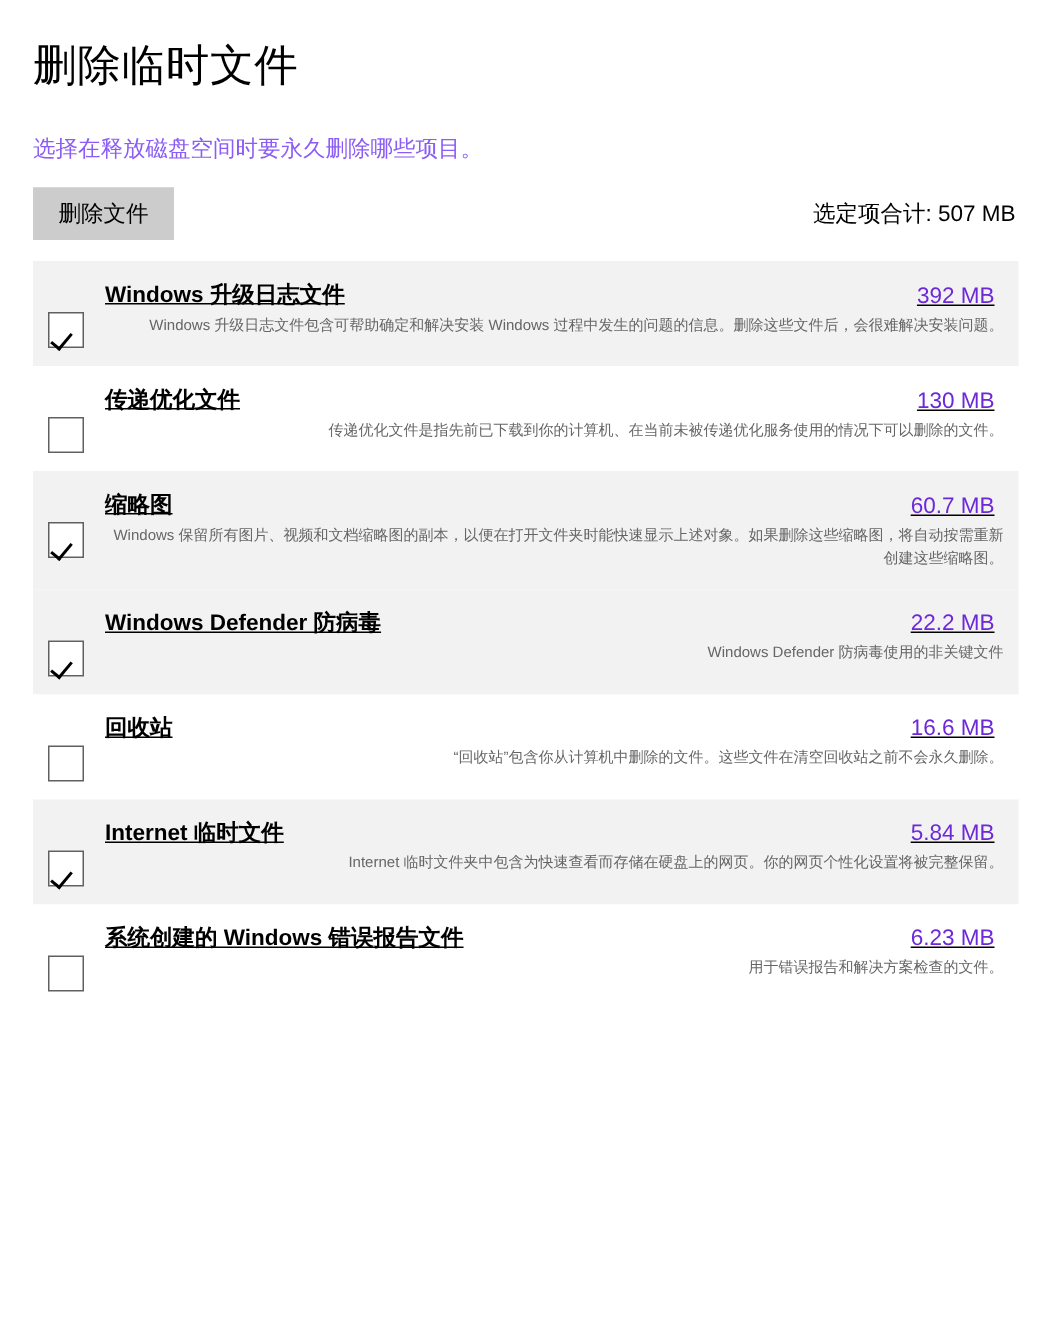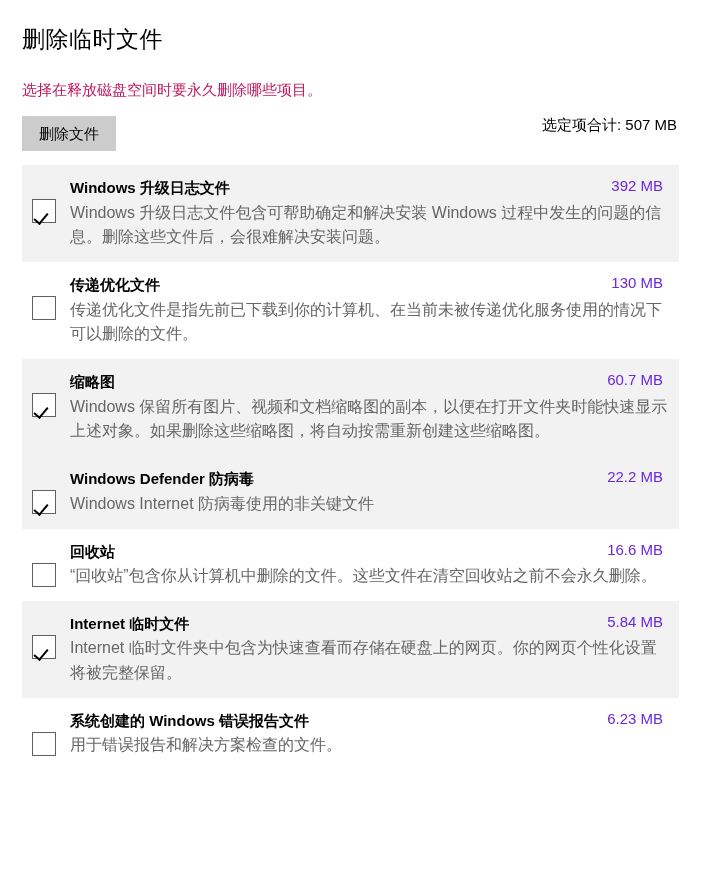--- a/index.html
+++ b/index.html
@@ -12,33 +12,34 @@
     width: 701px;
     height: 880px;
     font-family: "Liberation Sans", sans-serif;
     color: #000000;
     overflow: hidden;
   }
   .page {
     padding: 24px 22px 0 22px;
   }
   .page-title {
-    font-size: 23px;
+    font-size: 29px;
     font-weight: 400;
     color: #000;
     margin: 0 0 26px 0;
     letter-spacing: 0.5px;
   }
   .subtitle {
     font-size: 15px;
-    color: #be185d;
+    color: #8b5cf6;
     margin: 16px 0 16px 0;
   }
   .action-row {
     display: flex;
+    align-items: center;
     justify-content: space-between;
     margin-bottom: 14px;
     gap: 41px;
   }
   .delete-button {
     background: #cccccc;
     border: 1px solid #cccccc;
     color: #000;
     font-family: "Liberation Sans", sans-serif;
     font-size: 15px;
@@ -89,42 +90,44 @@
     border-bottom: 2px solid #000;
     transform: rotate(40deg);
   }
   .row-body {
     flex: 1 1 auto;
     min-width: 0;
     padding-right: 6px;
   }
   .row-head {
     display: flex;
-    align-items: flex-start;
+    align-items: center;
     justify-content: space-between;
     gap: 12px;
+    text-decoration: underline;
   }
   .row-title {
     font-size: 15px;
     font-weight: bold;
     color: #000;
     line-height: 1.5;
   }
   .row-size {
     font-size: 15px;
     color: #6d28d9;
     white-space: nowrap;
     padding-right: 6px;
     font-weight: 400;
   }
   .row-desc {
-    font-size: 16px;
+    font-size: 10px;
     color: #666666;
     line-height: 1.55;
     margin-top: 1px;
+    text-align: right;
   }
 </style>
 </head>
 <body>
 
 <div class="page">
   <h1 class="page-title">删除临时文件</h1>
   <p class="subtitle">选择在释放磁盘空间时要永久删除哪些项目。</p>
 
   <div class="action-row">
@@ -171,21 +174,21 @@
       </div>
       <div class="row shaded">
         <div class="check-wrap">
           <div class="checkbox checked"></div>
         </div>
         <div class="row-body">
           <div class="row-head">
             <div class="row-title">Windows Defender 防病毒</div>
             <div class="row-size">22.2 MB</div>
           </div>
-          <div class="row-desc">Windows Internet 防病毒使用的非关键文件</div>
+          <div class="row-desc">Windows Defender 防病毒使用的非关键文件</div>
         </div>
       </div>
       <div class="row">
         <div class="check-wrap">
           <div class="checkbox"></div>
         </div>
         <div class="row-body">
           <div class="row-head">
             <div class="row-title">回收站</div>
             <div class="row-size">16.6 MB</div>

